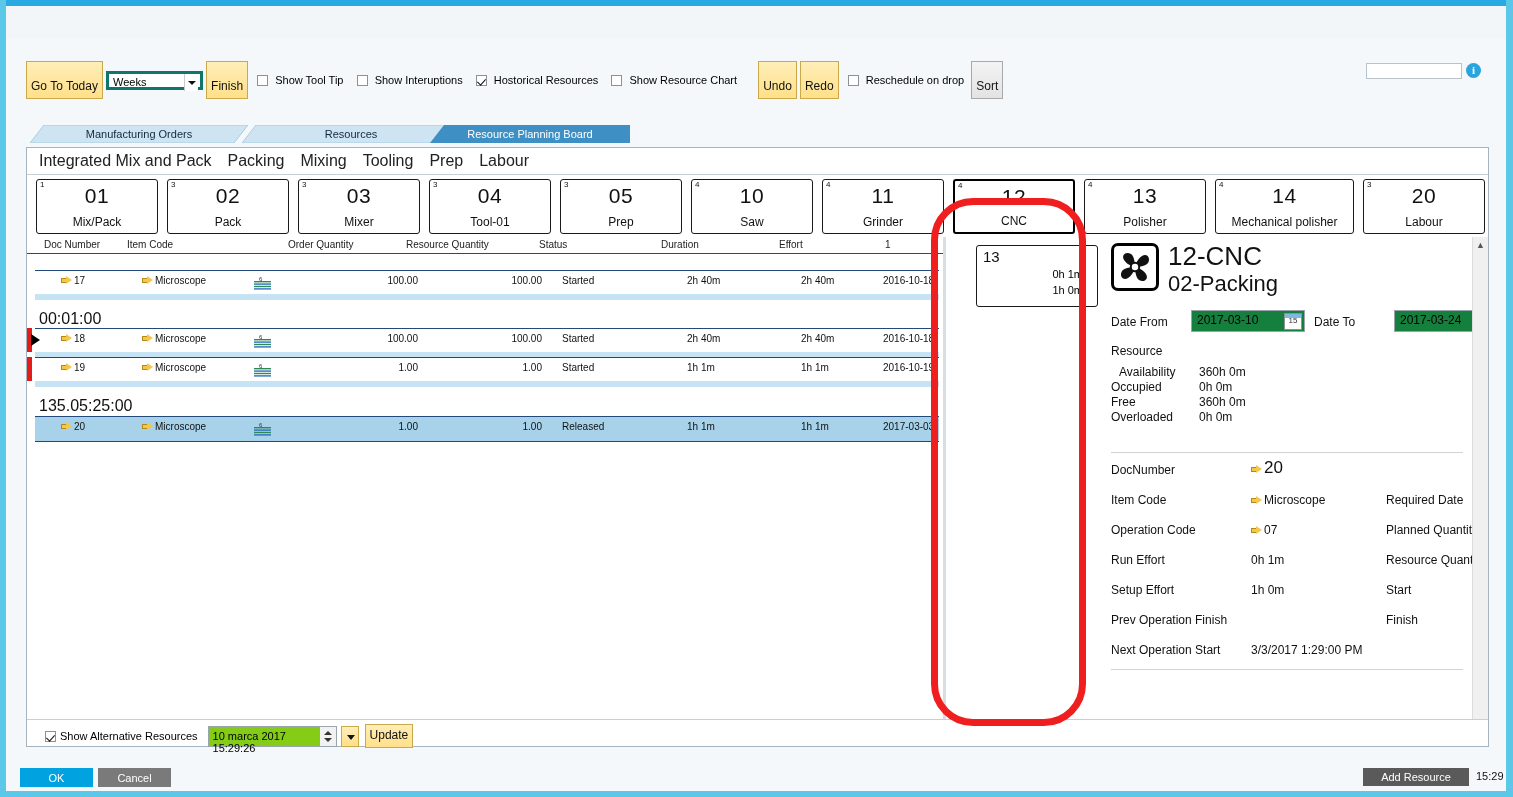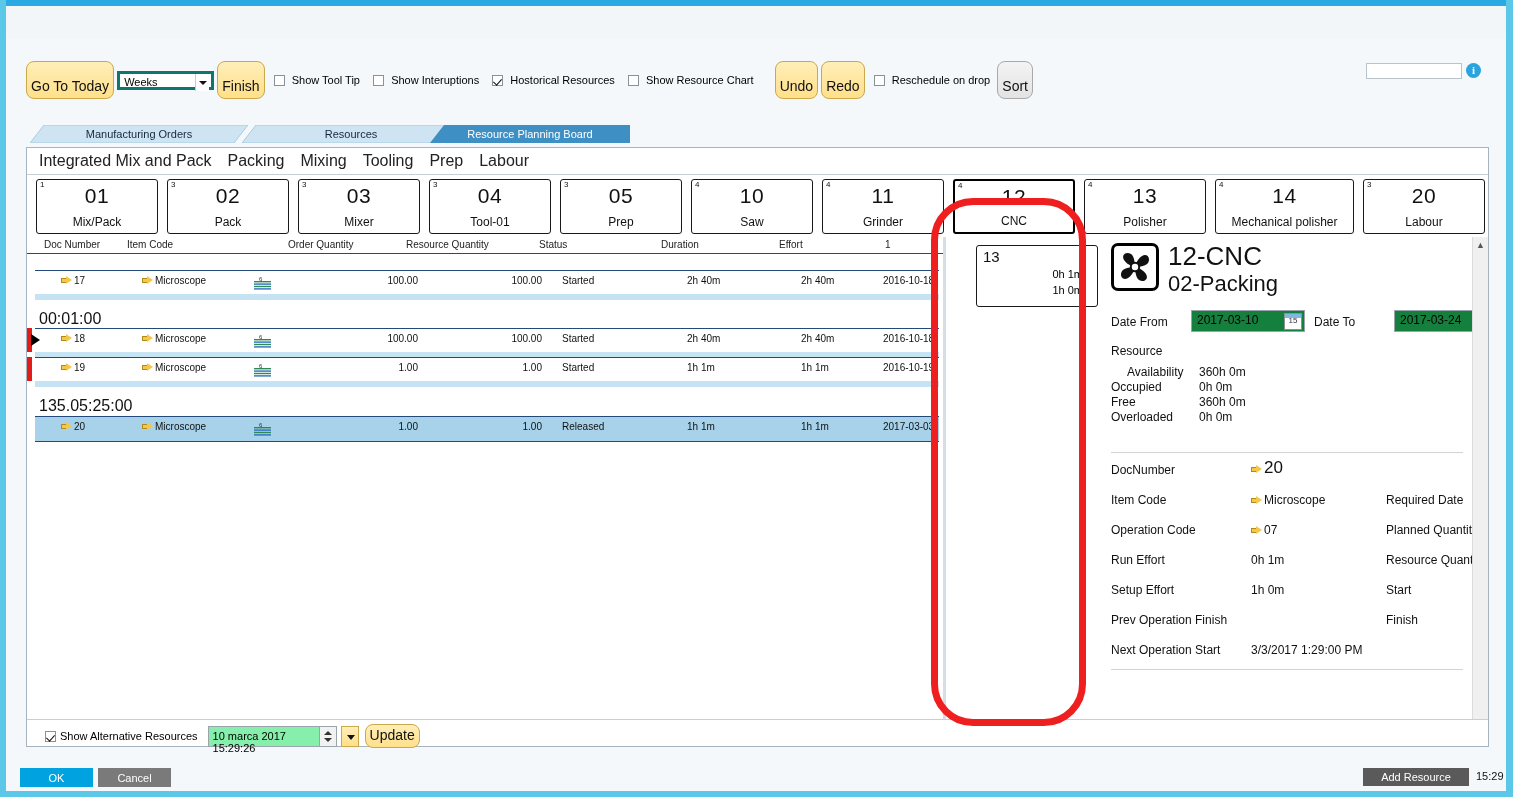--- a/index.html
+++ b/index.html
@@ -28,22 +28,22 @@
   .wbtn svg{display:block;}
 
   
   .body{position:absolute;left:6px;top:39px;width:1500px;height:719px;background:#f5f8fa;}
 
   
   .toolbar{position:absolute;left:20px;top:22px;width:1463px;height:26px;}
   .tb-btn{
     display:inline-block;vertical-align:middle;
     background:linear-gradient(#ffeeb8,#ffe08a);
-    border:1px solid #c9a94a;border-radius:8px;
-    font-size:14px;padding:18px 4px;line-height:13px;color:#111;height:17px;box-sizing:border-box;
+    border:1px solid #c9a94a;border-radius:0;
+    font-size:12px;padding:18px 4px;line-height:13px;color:#111;height:17px;box-sizing:border-box;
   }
   .tb-btn.grey{background:linear-gradient(#f3f3f3,#e3e3e3);border:1px solid #a9a9a9;}
   .tb-select{
     display:inline-block;vertical-align:middle;width:97px;height:19px;
     background:#fff;border:3px solid #0f766e;position:relative;font-size:11px;
     box-sizing:border-box;padding:2px 16px 0 4px;
   }
   .tb-select .arw{position:absolute;right:2px;top:0;width:13px;height:17px;
      border-left:1px solid #c6ccd2;background:#fff;}
   .tb-select .arw:after{content:"";position:absolute;left:3px;top:7px;
@@ -149,21 +149,21 @@
   
   .dl{position:absolute;font-size:12px;color:#111;white-space:nowrap;}
   .dv{position:absolute;font-size:12px;color:#111;white-space:nowrap;}
   .dv.big{font-size:17px;}
   .sepline{position:absolute;left:1085px;right:16px;height:1px;background:#d3d3d3;}
 
   
   .botbar{position:absolute;left:0;right:0;bottom:0;height:27px;background:#fff;
           border-top:1px solid #c6ced6;box-sizing:border-box;}
   .botrow{position:absolute;left:12px;top:4px;display:flex;align-items:center;gap:0px;}
-  .dtinput{width:112px;height:21px;background:#86efac;border:1px solid #9aa4ad;box-sizing:border-box;
+  .dtinput{width:112px;height:21px;background:#84cc16;border:1px solid #9aa4ad;box-sizing:border-box;
            font-size:11px;padding:3px 0 0 4px;}
   .spin{width:17px;height:21px;border:1px solid #9aa4ad;border-left:none;background:#f2f2f2;
         box-sizing:border-box;position:relative;}
   .spin .u,.spin .d{position:absolute;left:4px;width:0;height:0;}
   .spin .u{top:4px;border-left:4px solid transparent;border-right:4px solid transparent;border-bottom:4px solid #333;}
   .spin .d{bottom:4px;border-left:4px solid transparent;border-right:4px solid transparent;border-top:4px solid #333;}
   .ddbtn{width:18px;height:21px;background:linear-gradient(#ffeeb8,#ffe08a);border:1px solid #c9a94a;
         box-sizing:border-box;position:relative;}
   .ddbtn:after{content:"";position:absolute;left:5px;top:8px;border-left:4px solid transparent;
         border-right:4px solid transparent;border-top:5px solid #111;}
@@ -460,21 +460,21 @@
             <span>2017-03-10</span>
             <span class="calico">15</span>
           </div>
           <div class="fld-lbl" style="left:368px;top:78px">Date To</div>
           <div class="datebox" style="left:448px;top:73px">
             <span>2017-03-24</span>
             
           </div>
 
           <div class="fld-lbl" style="left:165px;top:107px">Resource</div>
-          <div class="stat-l" style="left:181px;top:128px">Availability</div>
+          <div class="stat-l" style="left:173px;top:128px">Availability</div>
           <div class="stat-v" style="left:253px;top:128px">360h 0m</div>
           <div class="stat-l" style="left:165px;top:143px">Occupied</div>
           <div class="stat-v" style="left:253px;top:143px">0h 0m</div>
           <div class="stat-l" style="left:165px;top:158px">Free</div>
           <div class="stat-v" style="left:253px;top:158px">360h 0m</div>
           <div class="stat-l" style="left:165px;top:173px">Overloaded</div>
           <div class="stat-v" style="left:253px;top:173px">0h 0m</div>
 
 
           <div class="sepline" style="left:165px;right:10px;top:215px;position:absolute;height:1px;background:#d3d3d3"></div>

